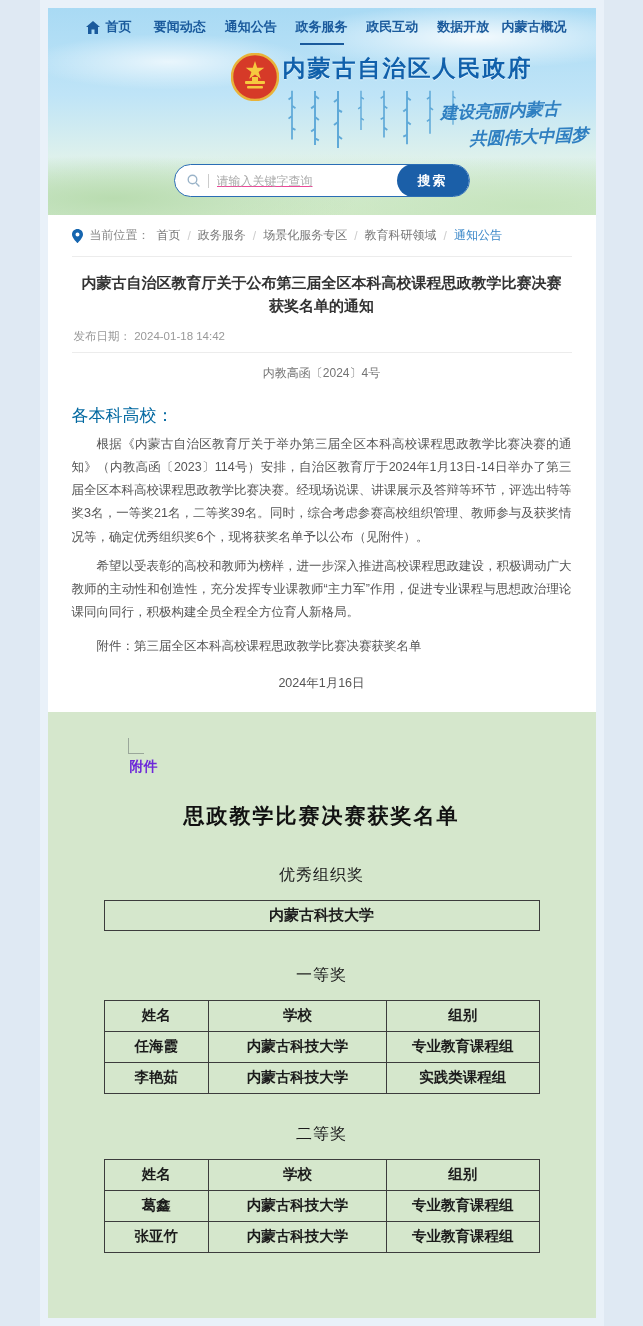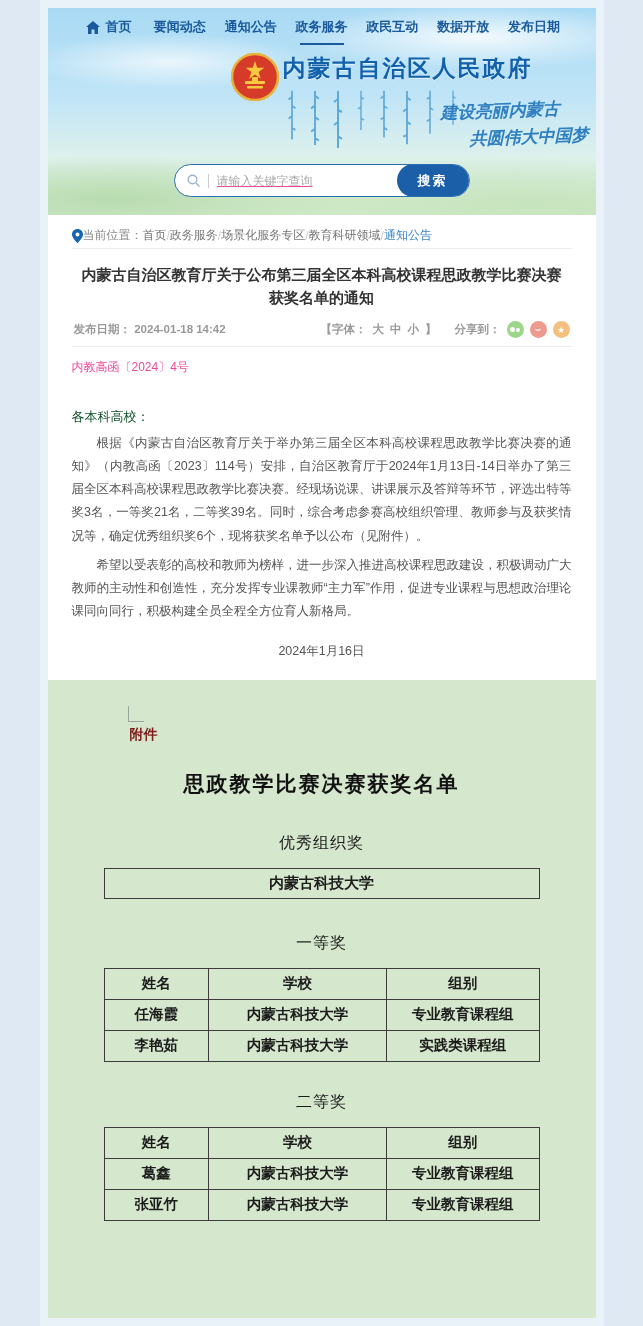--- a/index.html
+++ b/index.html
@@ -40,51 +40,51 @@
     display:flex; align-items:center; padding-left:12px; overflow:hidden; }
   .mag { flex:none; display:flex; }
   .pill-sep { width:1px; height:14px; background:#ccc; margin:0 8px; flex:none; }
   .searchpill input { flex:1; border:none; outline:none; font-size:12px; color:#ec4899; background:transparent; min-width:0;text-decoration:underline; }
   .searchpill input::placeholder { color:#aaa; }
   .searchbtn { flex:none; width:72px; height:33px; border:none; background:#1b5fa8; color:#fff;
     font-size:13px; font-weight:bold; border-radius:17px; cursor:pointer; letter-spacing:2px; }
 
   
   .content { background:#fff; padding:12px 24px 16px 24px; flex:none; }
-  .breadcrumb { display:flex; align-items:center; font-size:12px; color:#888;
-    padding-bottom:4px; border-bottom:1px solid #ececec; }
+  .breadcrumb { display:flex; align-items:center; gap:7px; font-size:12px; color:#888;
+    padding-bottom:12px; border-bottom:1px solid #ececec; }
   .crumb { color:#777; text-decoration:none; cursor:pointer; }
   .crumb.current { color:#3a87c8; }
   .crumb-sep { color:#ccc; }
   .pin-ico { display:flex; }
 
   .article-title { text-align:center; font-size:15px; font-weight:bold; color:#333; padding:15px 10px 10px; line-height:1.5; }
-  .meta-row { display:flex; justify-content:space-between; align-items:center; font-size:11.5px; color:#999;
-    padding:2px 2px 8px; border-bottom:1px solid #ececec;font-weight:bold; }
+  .meta-row { display:flex; justify-content:space-between; font-size:11.5px; color:#999;
+    padding:2px 2px 8px; border-bottom:1px solid #ececec; }
   .meta-right { display:flex; align-items:center; gap:6px; }
   .fontsize-btn { cursor:pointer; color:#999; }
   .share-ico { width:17px; height:17px; border-radius:50%; display:inline-flex; align-items:center; justify-content:center;
     color:#fff; font-size:9px; cursor:pointer; }
   .share-wechat { background:#9bd68b; }
   .share-wechat i { width:5px; height:5px; background:#fff; border-radius:50%; display:inline-block; margin-right:1px; }
   .share-wechat i + i { width:4px; height:4px; margin-right:0; }
   .share-weibo { background:#ef9a8e; font-style:normal; }
   .share-qzone { background:#f4c07e; }
 
-  .doc-number { text-align:left; font-size:12px; color:#ec4899; margin-top:12px; }
-  .salutation { font-size:13px; color:#14532d; margin-top:32px; }
+  .doc-number { text-align:center; font-size:12px; color:#737373; margin-top:12px; }
+  .salutation { font-size:17px; color:#0369a1; margin-top:22px; }
   .body-para { font-size:12.5px; color:#555; line-height:1.85; text-indent:2em; text-align:justify; margin-top:6px; }
   .att-line { font-size:12.5px; color:#555; margin-top:14px; text-indent:2em; }
   .sign-block { text-align:center; font-size:12.5px; color:#555; margin-top:16px; line-height:2.0; }
 
   
   .attachment { background:#d5e7cc; flex:1; overflow:hidden; padding:26px 56px 0 56px; position:relative; }
   .corner-mark { width:16px; height:16px; border-left:1px solid #9aa79a; border-bottom:1px solid #9aa79a;
     margin-left:24px; }
-  .att-label { display:inline-block; margin-left:26px; margin-top:4px; font-size:14px; font-weight:bold; color:#7f1d1d; }
+  .att-label { display:inline-block; margin-left:26px; margin-top:4px; font-size:14px; font-weight:bold; color:#6d28d9; }
   .att-doc-title { text-align:center; font-size:21px; font-weight:bold; color:#111; letter-spacing:2px;
     line-height:1.75; margin-top:22px; font-family:"Liberation Sans","DejaVu Sans",sans-serif; }
   .sec-heading { text-align:center; font-size:16px; color:#1c1c1c; margin-top:22px; margin-bottom:14px; letter-spacing:1px; }
   table.award { width:100%; border-collapse:collapse; table-layout:fixed; }
   table.award th, table.award td { border:1.5px solid #3c3c3c; text-align:center; font-size:14.5px; color:#1c1c1c;
     height:31px; font-weight:bold; padding:1px 4px; }
   table.award col.c1 { width:24%; } table.award col.c2 { width:41%; } table.award col.c3 { width:35%; }
   table.single td { height:30px; font-size:15px; }
 </style>
 </head>
@@ -111,21 +111,21 @@
       <a class="nav-item active">
         <span>政务服务</span>
       </a>
       <a class="nav-item">
         <span>政民互动</span>
       </a>
       <a class="nav-item">
         <span>数据开放</span>
       </a>
       <a class="nav-item">
-        <span>发布日期</span>
+        <span>内蒙古概况</span>
       </a>
     </nav>
 
     <div class="masthead">
       <div class="mast-center">
         <div class="emblem">
           <svg width="48" height="48" viewBox="0 0 48 48">
             <circle cx="24" cy="24" r="23" fill="#d63a28"></circle>
             <circle cx="24" cy="24" r="23" fill="none" stroke="#e8b33a" stroke-width="2.5"></circle>
             <path d="M24 8 l2.2 6.8 h7.1 l-5.7 4.1 2.2 6.8 -5.8-4.2 -5.8 4.2 2.2-6.8 -5.7-4.1 h7.1 Z" fill="#f6c93f"></path>
@@ -204,41 +204,27 @@
       <a class="crumb current">通知公告</a>
     </div>
 
     <h1 class="article-title">内蒙古自治区教育厅关于公布第三届全区本科高校课程思政教学比赛决赛获奖名单的通知</h1>
 
     <div class="meta-row">
       <div>
         <span>发布日期：</span>
         <span>2024-01-18 14:42</span>
       </div>
-      <div class="meta-right">
-        <span>【字体：</span>
-        <span class="fontsize-btn">大</span>
-        <span class="fontsize-btn">中</span>
-        <span class="fontsize-btn">小</span>
-        <span>】</span>
-        <span style="width:6px"></span>
-        <span>分享到：</span>
-        <span class="share-ico share-wechat">
-            <i></i>
-            <i></i>
-          </span>
-        <span class="share-ico share-weibo">⌣</span>
-        <span class="share-ico share-qzone">★</span>
-      </div>
     </div>
 
     <div class="doc-number">内教高函〔2024〕4号</div>
     <div class="salutation">各本科高校：</div>
     <p class="body-para">根据《内蒙古自治区教育厅关于举办第三届全区本科高校课程思政教学比赛决赛的通知》（内教高函〔2023〕114号）安排，自治区教育厅于2024年1月13日-14日举办了第三届全区本科高校课程思政教学比赛决赛。经现场说课、讲课展示及答辩等环节，评选出特等奖3名，一等奖21名，二等奖39名。同时，综合考虑参赛高校组织管理、教师参与及获奖情况等，确定优秀组织奖6个，现将获奖名单予以公布（见附件）。</p>
     <p class="body-para">希望以受表彰的高校和教师为榜样，进一步深入推进高校课程思政建设，积极调动广大教师的主动性和创造性，充分发挥专业课教师“主力军”作用，促进专业课程与思想政治理论课同向同行，积极构建全员全程全方位育人新格局。</p>
+    <div class="att-line">附件：第三届全区本科高校课程思政教学比赛决赛获奖名单</div>
     <div class="sign-block">
       <div>2024年1月16日</div>
     </div>
   </div>
 
   <div class="attachment">
     <div class="corner-mark"></div>
     <span class="att-label">附件</span>
 
     <div class="att-doc-title">

